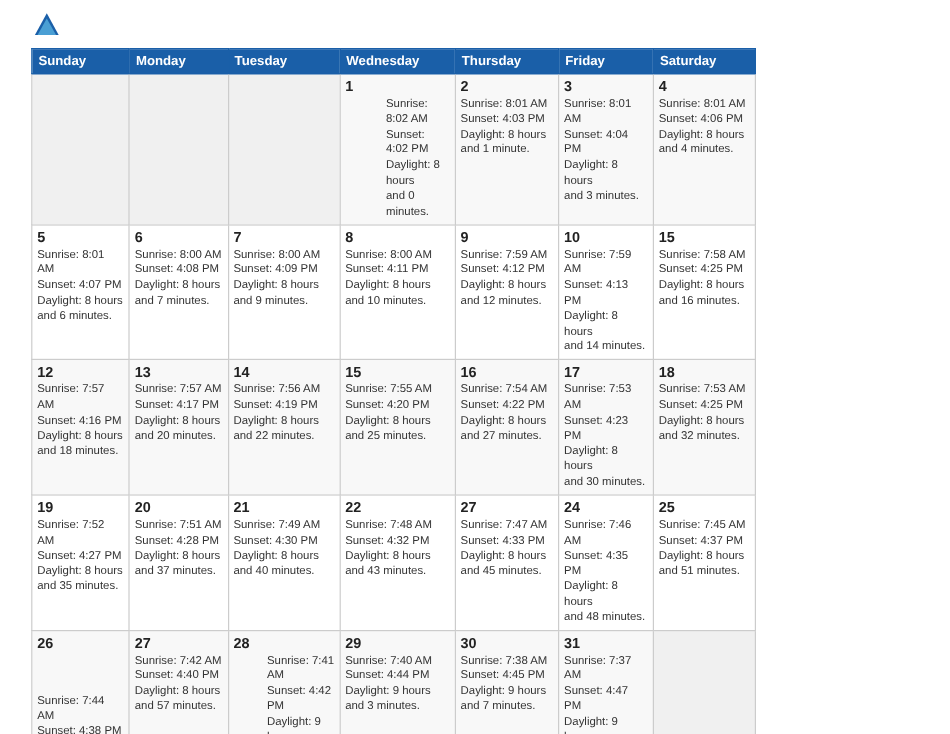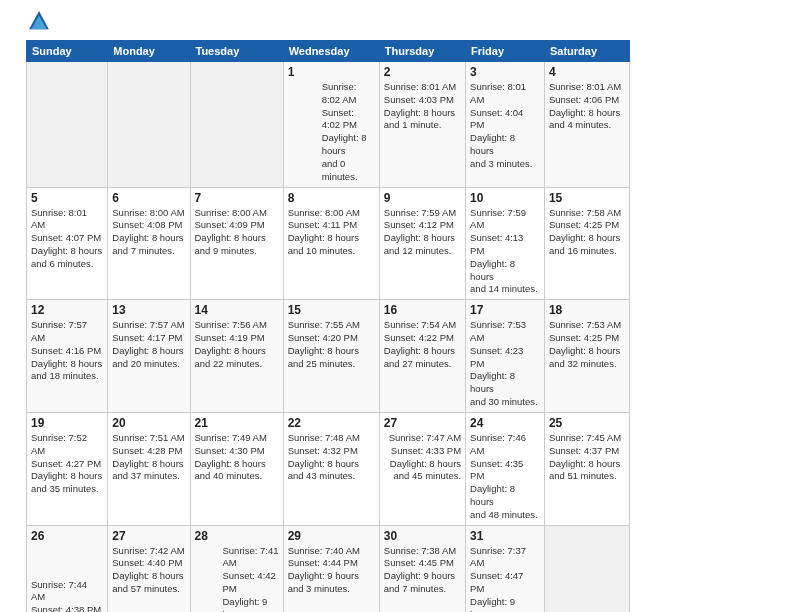--- a/index.html
+++ b/index.html
@@ -282,21 +282,21 @@
           </td>
           <td>
             <span class="day-number">22</span>
             <div class="day-info" style="white-space: pre-line;">Sunrise: 7:48 AM
 Sunset: 4:32 PM
 Daylight: 8 hours
 and 43 minutes.</div>
           </td>
           <td>
             <span class="day-number">27</span>
-            <div class="day-info" style="white-space: pre-line; text-align: right;">Sunrise: 7:47 AM
+            <div class="day-info" style="white-space: pre-line;">Sunrise: 7:47 AM
 Sunset: 4:33 PM
 Daylight: 8 hours
 and 45 minutes.</div>
           </td>
           <td>
             <span class="day-number">24</span>
             <div class="day-info" style="white-space: pre-line;">Sunrise: 7:46 AM
 Sunset: 4:35 PM
 Daylight: 8 hours
 and 48 minutes.</div>

